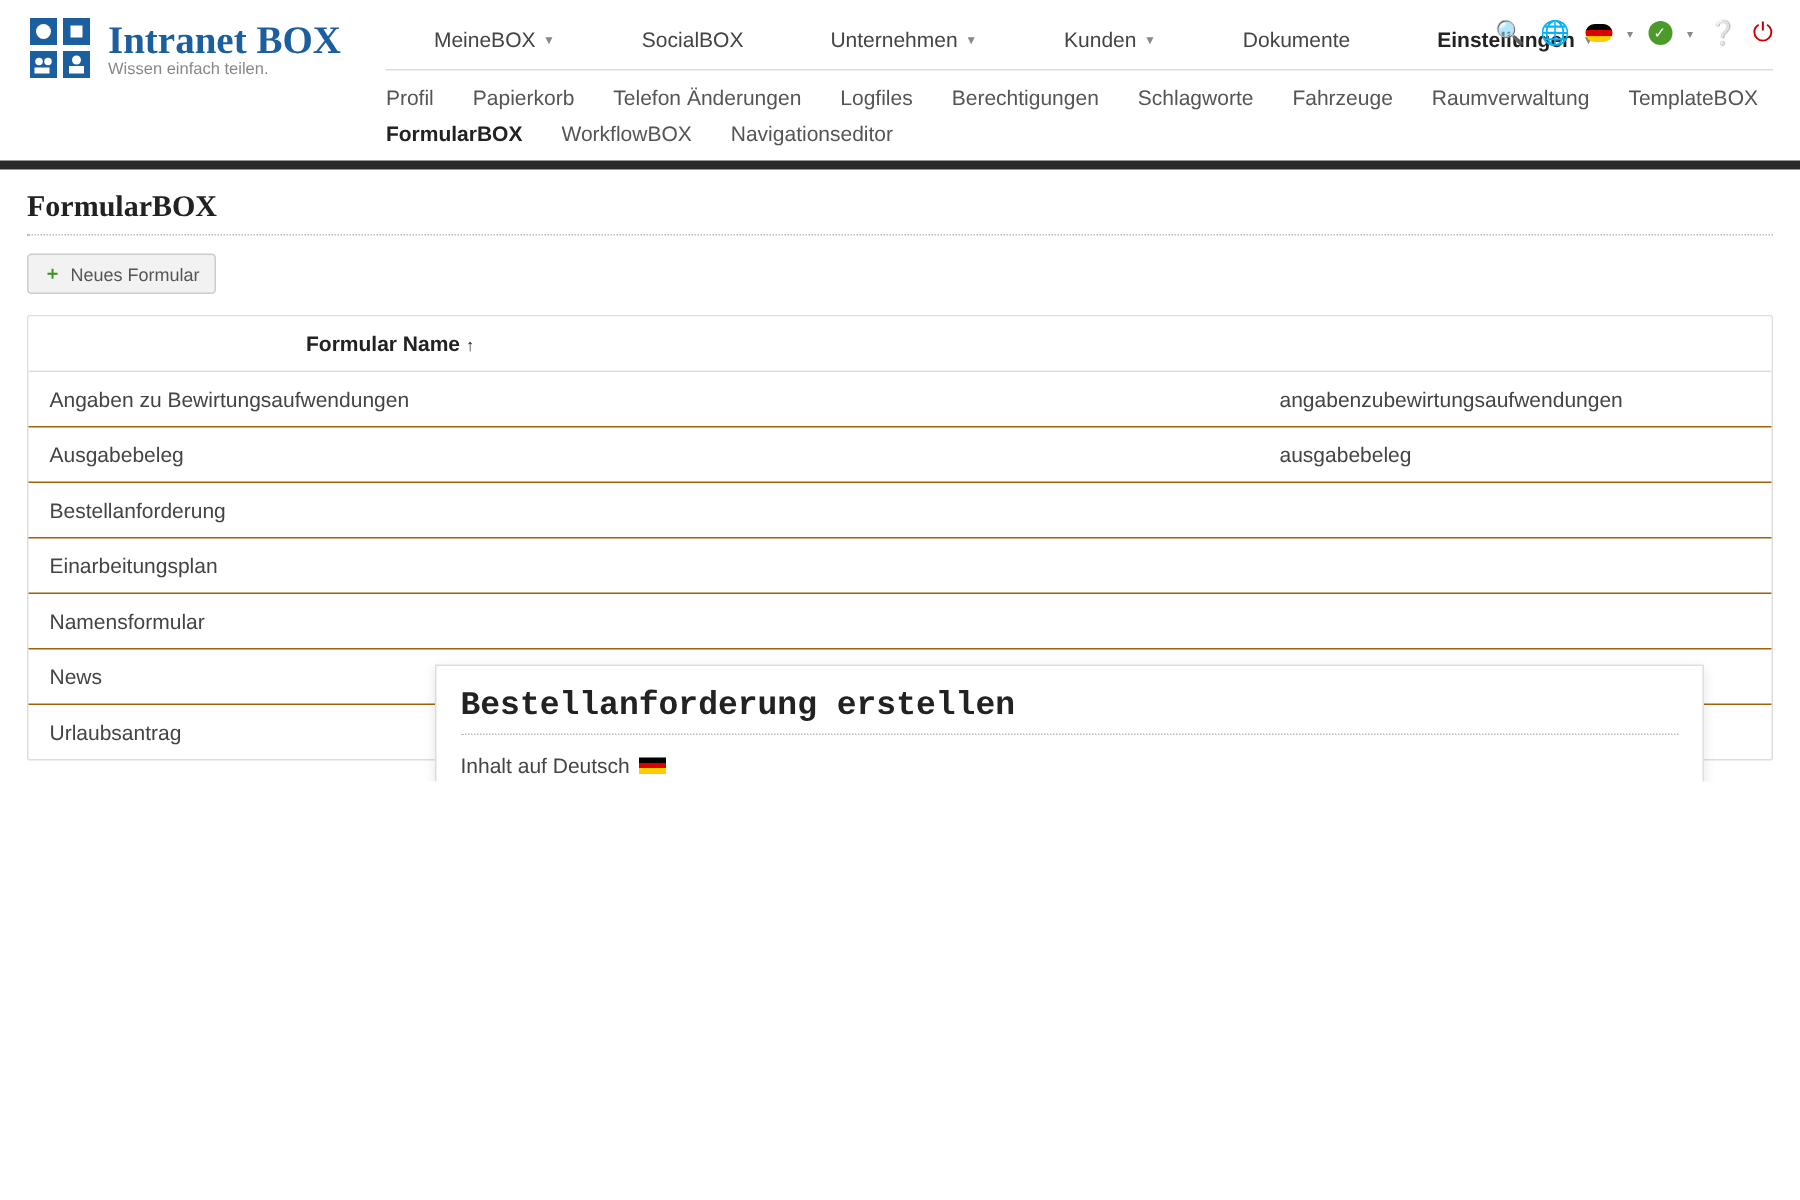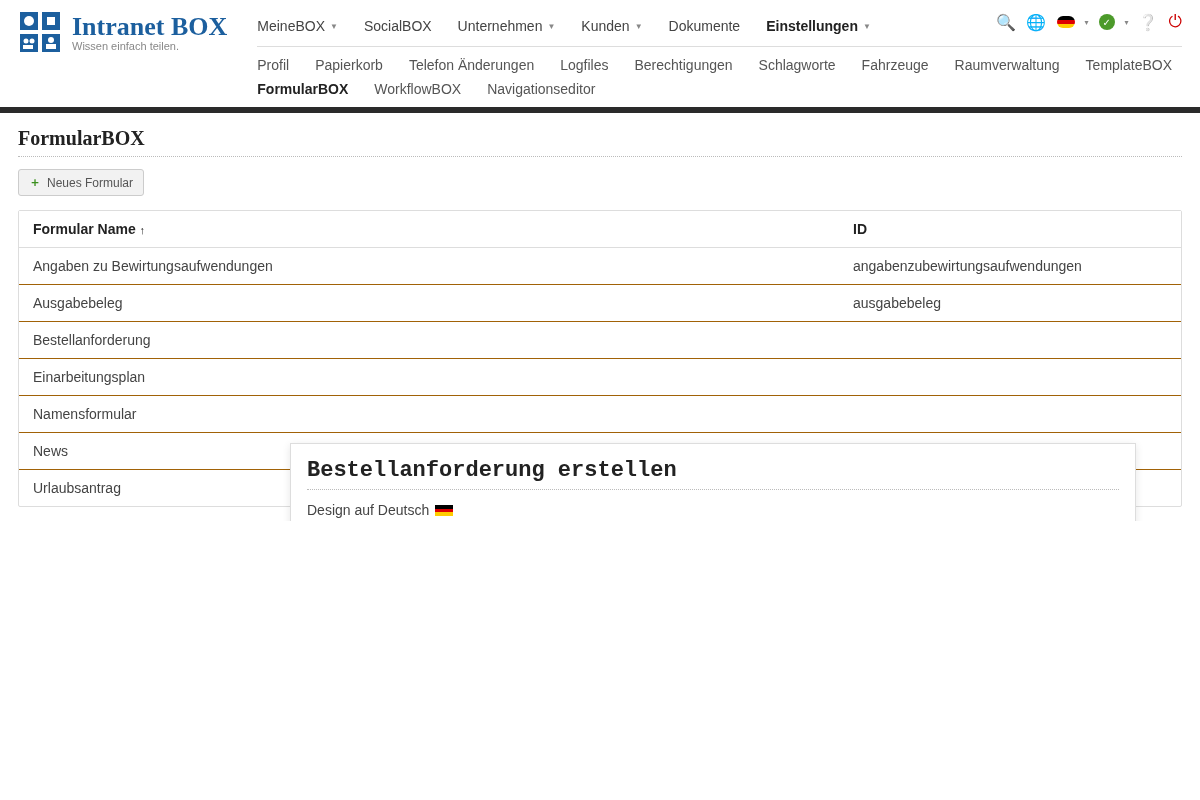--- a/index.html
+++ b/index.html
@@ -7,21 +7,21 @@
   
   .header { display: flex; align-items: flex-start; padding: 10px 18px 0 18px; }
   .logo-area { display: flex; align-items: center; gap: 10px; margin-right: 30px; }
   .logo-icon { width: 44px; height: 44px; }
   .logo-text { font-size: 26px; font-weight: 700; color: #1c5f9e; font-family: Georgia, serif; }
   .logo-text .box { font-weight: 700; }
   .logo-tag { font-size: 11px; color: #888; margin-top: -2px; }
   
   .nav-wrap { flex: 1; }
   .topnav { display: flex; gap: 26px; align-items: center; padding: 8px 0 10px 0; }
-  .topnav-item { color: #444; cursor: pointer; display: flex; align-items: center; gap: 5px; }
+  .topnav-item { color: #444; cursor: pointer; display: flex; align-items: center; gap: 5px; margin-left: 32px; }
   .topnav-item.active { font-weight: 700; color: #222; }
   .caret { font-size: 8px; color: #888; }
   
   .subnav-border { border-top: 1px solid #ddd; margin-top: 2px; }
   .subnav { display: flex; flex-wrap: wrap; gap: 26px; padding: 10px 0 10px 0; row-gap: 8px; }
   .subnav-item { color: #555; cursor: pointer; }
   .subnav-item.active { font-weight: 700; color: #222; }
   
   .header-icons { position: absolute; top: 12px; right: 18px; display: flex; gap: 10px; align-items: center; color: #888; }
   .hi { font-size: 16px; cursor: pointer; }
@@ -147,21 +147,20 @@
   <div class="page-title">FormularBOX</div>
   <div class="dotline"></div>
   <button class="new-btn">
       <span class="plus">＋</span>
       <span>Neues Formular</span>
     </button>
   
   <div class="table">
     <div class="thead">
       <div class="th col-name"><span>Formular Name</span> <span class="sort-arrow">↑</span></div>
-      <div class="th col-id">ID</div>
     </div>
     <div class="trow">
         <div class="td col-name">Angaben zu Bewirtungsaufwendungen</div>
         <div class="td col-id">angabenzubewirtungsaufwendungen</div>
       </div>
     <div class="trow">
         <div class="td col-name">Ausgabebeleg</div>
         <div class="td col-id">ausgabebeleg</div>
       </div>
     <div class="trow">
@@ -183,21 +182,21 @@
     <div class="trow">
         <div class="td col-name">Urlaubsantrag</div>
         <div class="td col-id"></div>
       </div>
   </div>
   
   <div class="modal">
     <div class="modal-title">Bestellanforderung erstellen</div>
     <div class="dotline"></div>
     <div class="modal-sub">
-        <span>Design auf Deutsch</span>
+        <span>Inhalt auf Deutsch</span>
         <span class="small-flag"></span>
       </div>
 
     <div class="form-card">
       <div class="fieldset">
         <div class="legend">VON</div>
         <div class="form-row">
           <div class="form-field">
             <div class="flabel">Name *</div>
             <input class="finput" value="Max Mustermann" style="">

